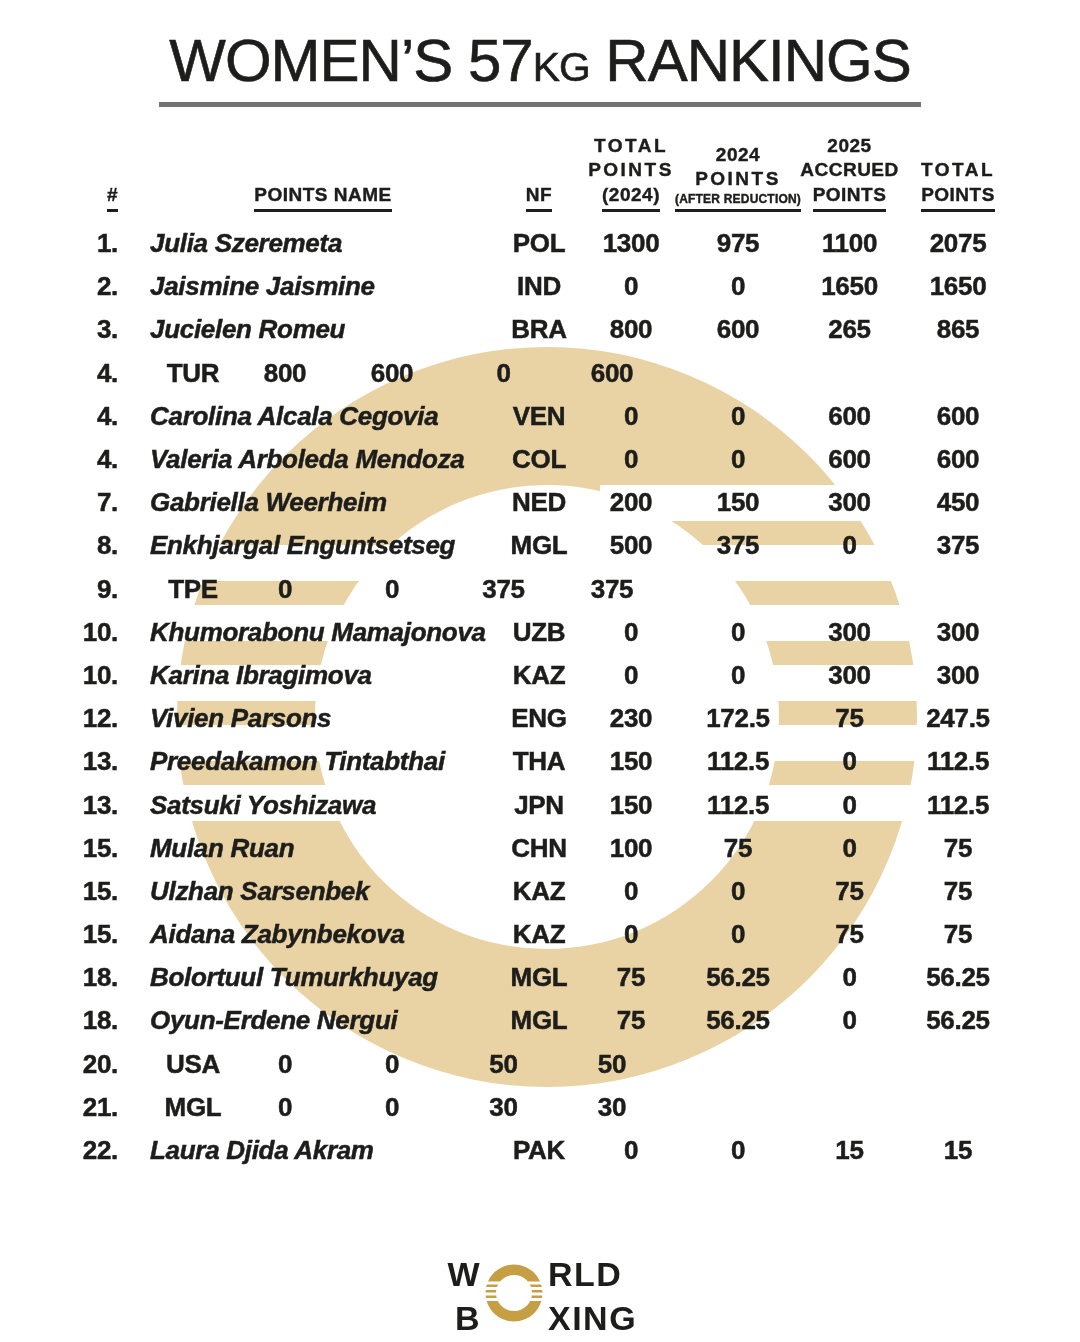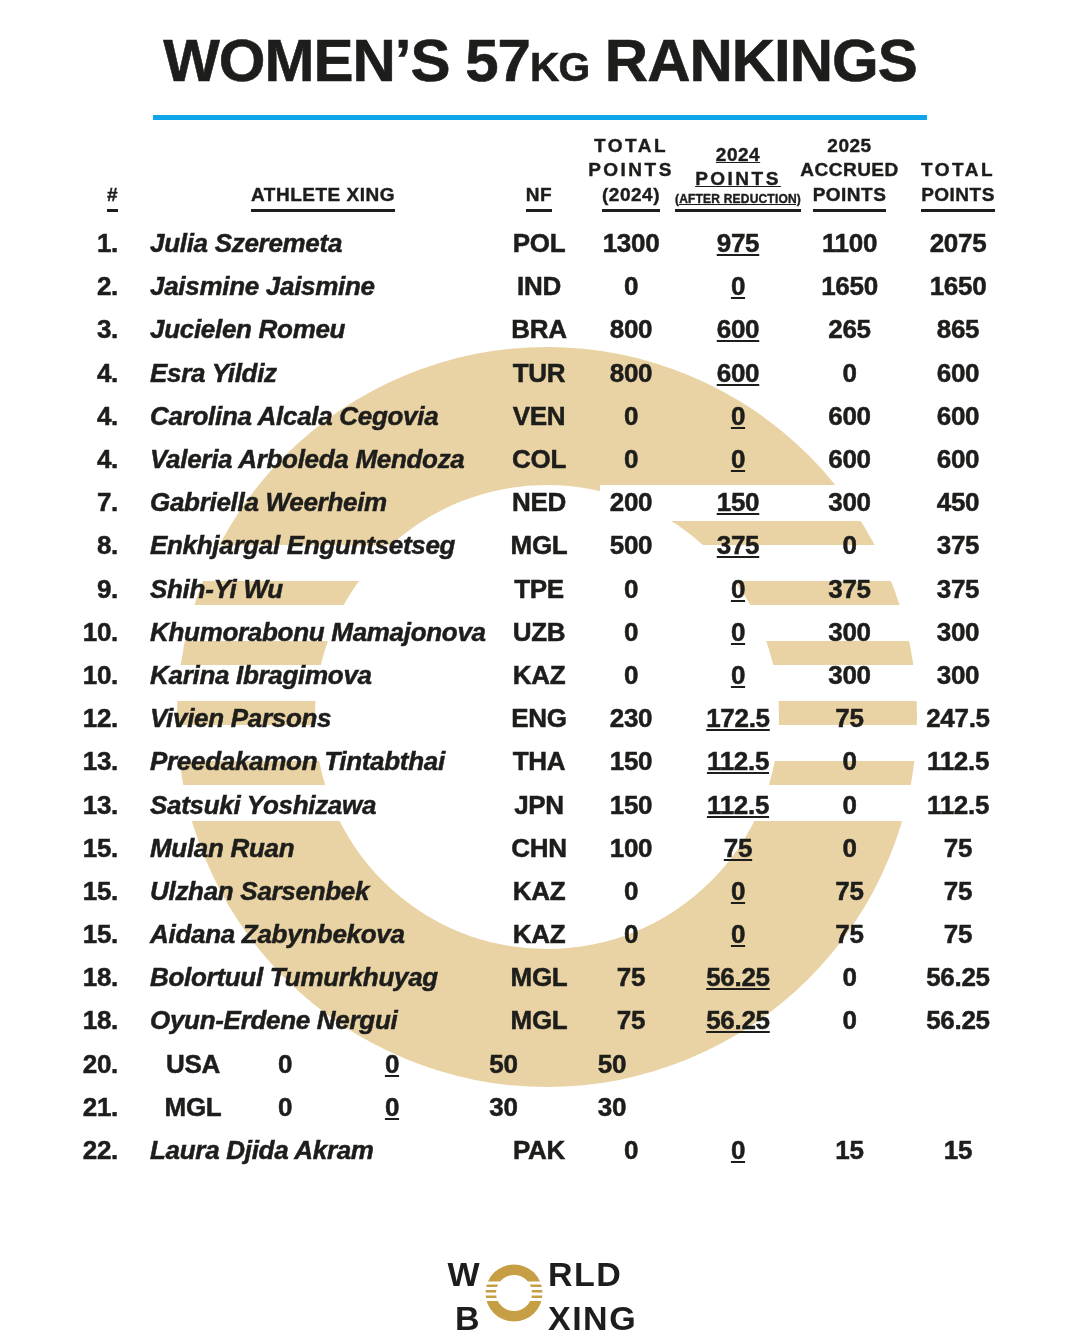--- a/index.html
+++ b/index.html
@@ -7,34 +7,34 @@
     width:1080px;height:1342px;position:relative;overflow:hidden;
     background:#ffffff;color:#1d1d1b;
     font-family:"Liberation Sans","DejaVu Sans",sans-serif;
   }
   .watermark{position:absolute;left:0;top:0;width:1080px;height:1342px;z-index:0;}
   .content{position:absolute;left:0;top:0;width:1080px;height:1342px;z-index:1;}
 
   
   .title-wrap{position:absolute;top:26px;left:0;width:100%;text-align:center;}
   .title{
-    display:inline-block;font-size:60px;font-weight:700;letter-spacing:-1px;
-    border-bottom:5px solid #0ea5e9;padding:0 10px 20px 10px;
+    display:inline-block;font-size:60px;font-weight:400;letter-spacing:-1px;
+    border-bottom:5px solid #737373;padding:0 10px 7px 10px;
     -webkit-text-stroke:0.6px #1d1d1b;white-space:nowrap;
   }
   .title .kg{font-size:0.68em;}
 
   
   .cols{display:flex;padding-left:60px;}
   .c-rank{width:58px;text-align:right;}
   .c-gap{width:32px;}
   .c-name{width:346px;text-align:left;}
   .c-nf{width:86px;text-align:center;}
   .c-a{width:98px;text-align:center;}
-  .c-b{width:116px;text-align:center;text-decoration:underline;}
+  .c-b{width:116px;text-align:center;}
   .c-c{width:107px;text-align:center;}
   .c-d{width:110px;text-align:center;}
 
   
   .thead{position:absolute;top:134px;left:0;right:0;height:78px;align-items:flex-end;}
   .hcol{display:flex;flex-direction:column;justify-content:flex-end;align-items:center;}
   .hcol.c-rank{align-items:flex-end;}
   .hline{
     font-size:19px;font-weight:bold;line-height:1.28;letter-spacing:2.5px;
     -webkit-text-stroke:0.4px #1d1d1b;white-space:nowrap;
@@ -87,21 +87,21 @@
   <div class="title-wrap">
     <div class="title"><span>WOMEN’S 57</span><span class="kg">KG</span><span> RANKINGS</span></div>
   </div>
 
   <div class="cols thead">
     <div class="hcol c-rank">
       <span class="hline tight u">#</span>
     </div>
     <div class="c-gap"></div>
     <div class="hcol c-name">
-      <span class="hline tight u">ATHLETE XING</span>
+      <span class="hline tight u">POINTS NAME</span>
     </div>
     <div class="hcol c-nf">
       <span class="hline tight u">NF</span>
     </div>
     <div class="hcol c-a">
       <span class="hline">TOTAL</span>
       <span class="hline">POINTS</span>
       <span class="hline tight u">(2024)</span>
     </div>
     <div class="hcol c-b">
@@ -150,21 +150,20 @@
     <div class="c-nf">BRA</div>
     <div class="c-a">800</div>
     <div class="c-b">600</div>
     <div class="c-c">265</div>
     <div class="c-d">865</div>
   </div>
 
   <div class="cols row">
     <div class="c-rank">4.</div>
     <div class="c-gap"></div>
-    <div class="c-name">Esra Yildiz</div>
     <div class="c-nf">TUR</div>
     <div class="c-a">800</div>
     <div class="c-b">600</div>
     <div class="c-c">0</div>
     <div class="c-d">600</div>
   </div>
 
   <div class="cols row">
     <div class="c-rank">4.</div>
     <div class="c-gap"></div>
@@ -205,21 +204,20 @@
     <div class="c-nf">MGL</div>
     <div class="c-a">500</div>
     <div class="c-b">375</div>
     <div class="c-c">0</div>
     <div class="c-d">375</div>
   </div>
 
   <div class="cols row">
     <div class="c-rank">9.</div>
     <div class="c-gap"></div>
-    <div class="c-name">Shih-Yi Wu</div>
     <div class="c-nf">TPE</div>
     <div class="c-a">0</div>
     <div class="c-b">0</div>
     <div class="c-c">375</div>
     <div class="c-d">375</div>
   </div>
 
   <div class="cols row">
     <div class="c-rank">10.</div>
     <div class="c-gap"></div>

